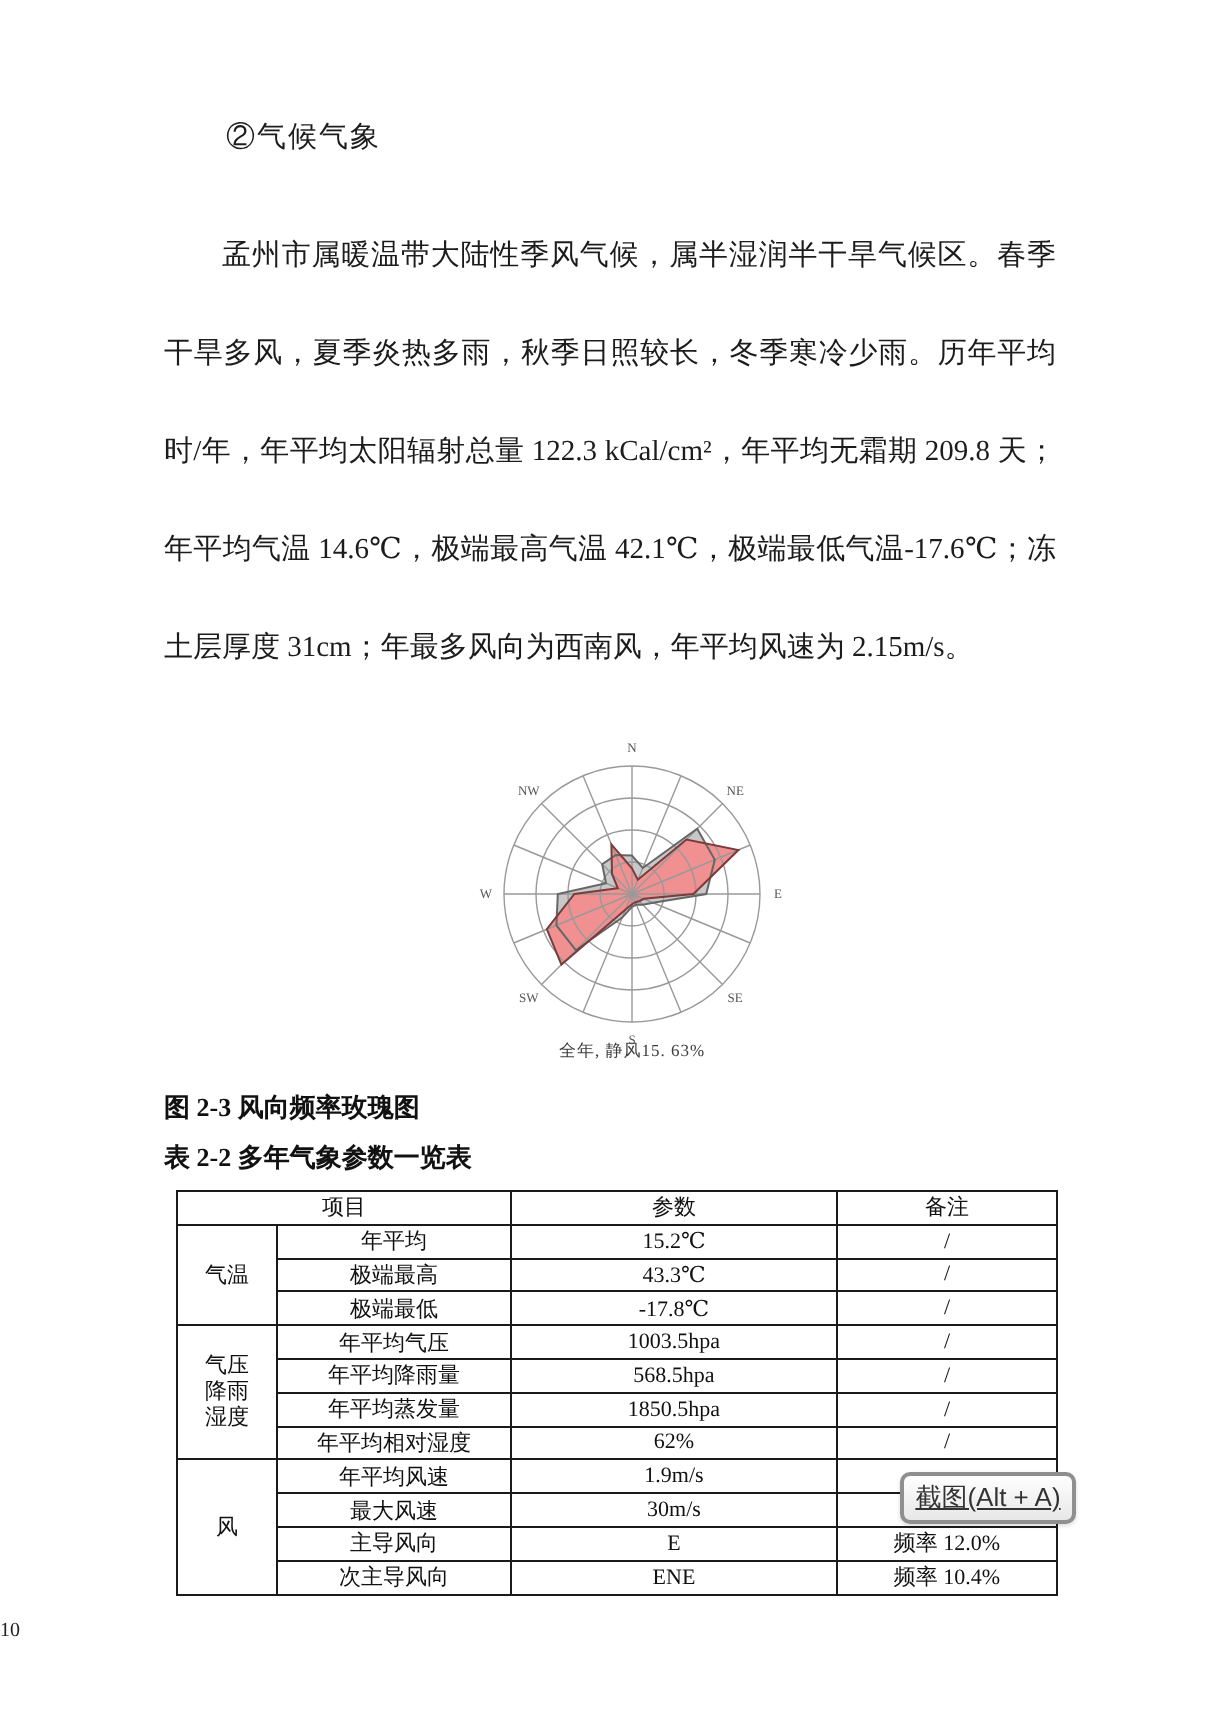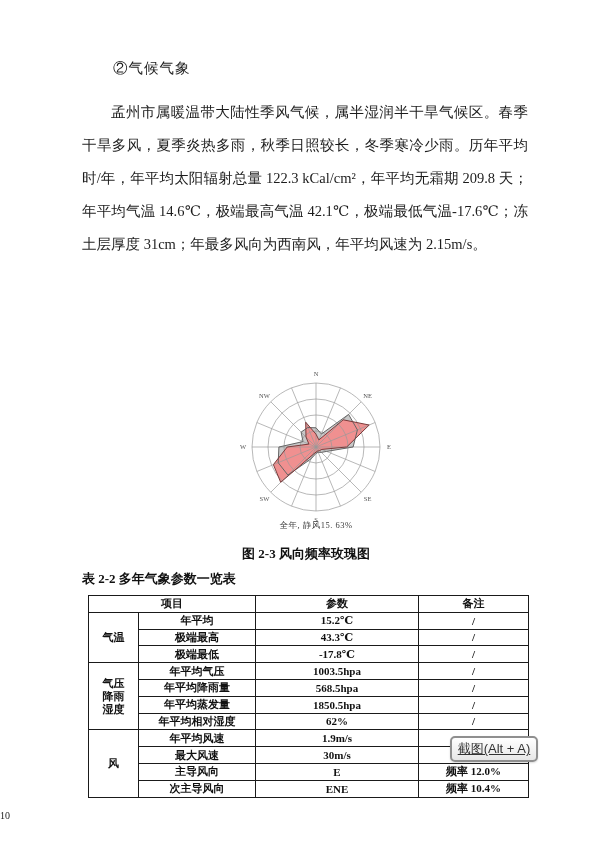--- a/index.html
+++ b/index.html
@@ -3,39 +3,39 @@
 <meta charset="utf-8">
 <style>
   html,body{margin:0;padding:0;background:#ffffff;}
   .page{
     position:relative;width:612px;height:858px;background:#ffffff;
     font-family:"Liberation Serif","DejaVu Serif",serif;color:#1c1c1c;
     overflow:hidden;
   }
   .heading{position:absolute;top:59px;left:113px;font-size:14.5px;letter-spacing:1px;}
   .bodytext{position:absolute;top:96px;left:82px;width:446px;font-size:14.5px;}
-  .bt-line{height:33px;line-height:33px;overflow:hidden;text-align:justify;text-align-last:justify;}
+  .bt-line{height:33px;line-height:33px;overflow:hidden;text-align:justify;text-align-last:justify;margin-top:16px;}
   .bt-line.lastline{text-align:center;text-align-last:left;}
   .bt-line.indent{padding-left:29px;box-sizing:border-box;}
   .rose-wrap{position:absolute;left:231px;top:362px;width:170px;height:170px;}
   .rose-note{position:absolute;left:231px;top:520px;width:170px;text-align:center;
     font-size:8.5px;color:#3c3c3c;letter-spacing:0.5px;}
-  .fig-caption{position:absolute;top:545px;left:82px;width:448px;text-align:center;
+  .fig-caption{position:absolute;top:545px;left:82px;width:448px;text-align:left;
     font-weight:bold;font-size:13px;color:#111;}
   .tbl-caption{position:absolute;top:570px;left:82px;width:448px;text-align:left;
     font-weight:bold;font-size:13px;color:#111;}
   table.dtable{
     position:absolute;left:88px;top:595px;width:440px;border-collapse:collapse;
     table-layout:fixed;font-size:11px;color:#111;
     border:1.5px solid #000;
   }
   table.dtable tr{height:16.8px;}
   table.dtable td{
     border:1px solid #1a1a1a;text-align:center;vertical-align:middle;
-    padding:0 2px;overflow:hidden;font-weight:bold;
+    padding:0 2px;overflow:hidden;
   }
   table.dtable td.pre{white-space:pre-line;line-height:13px;}
   table.dtable tr.sep-top td{border-top:1.5px solid #000;}
   .tooltip{
     position:absolute;left:450px;top:736px;width:88px;height:26px;box-sizing:border-box;
     border:2px solid #8f8f8f;border-radius:5px;
     background:linear-gradient(#ffffff,#e7e7e7);
     font-family:"Liberation Sans","DejaVu Sans",sans-serif;font-size:13px;color:#333;
     display:flex;align-items:center;justify-content:center;white-space:nowrap;
     box-shadow:0 1px 2px rgba(0,0,0,0.15);

